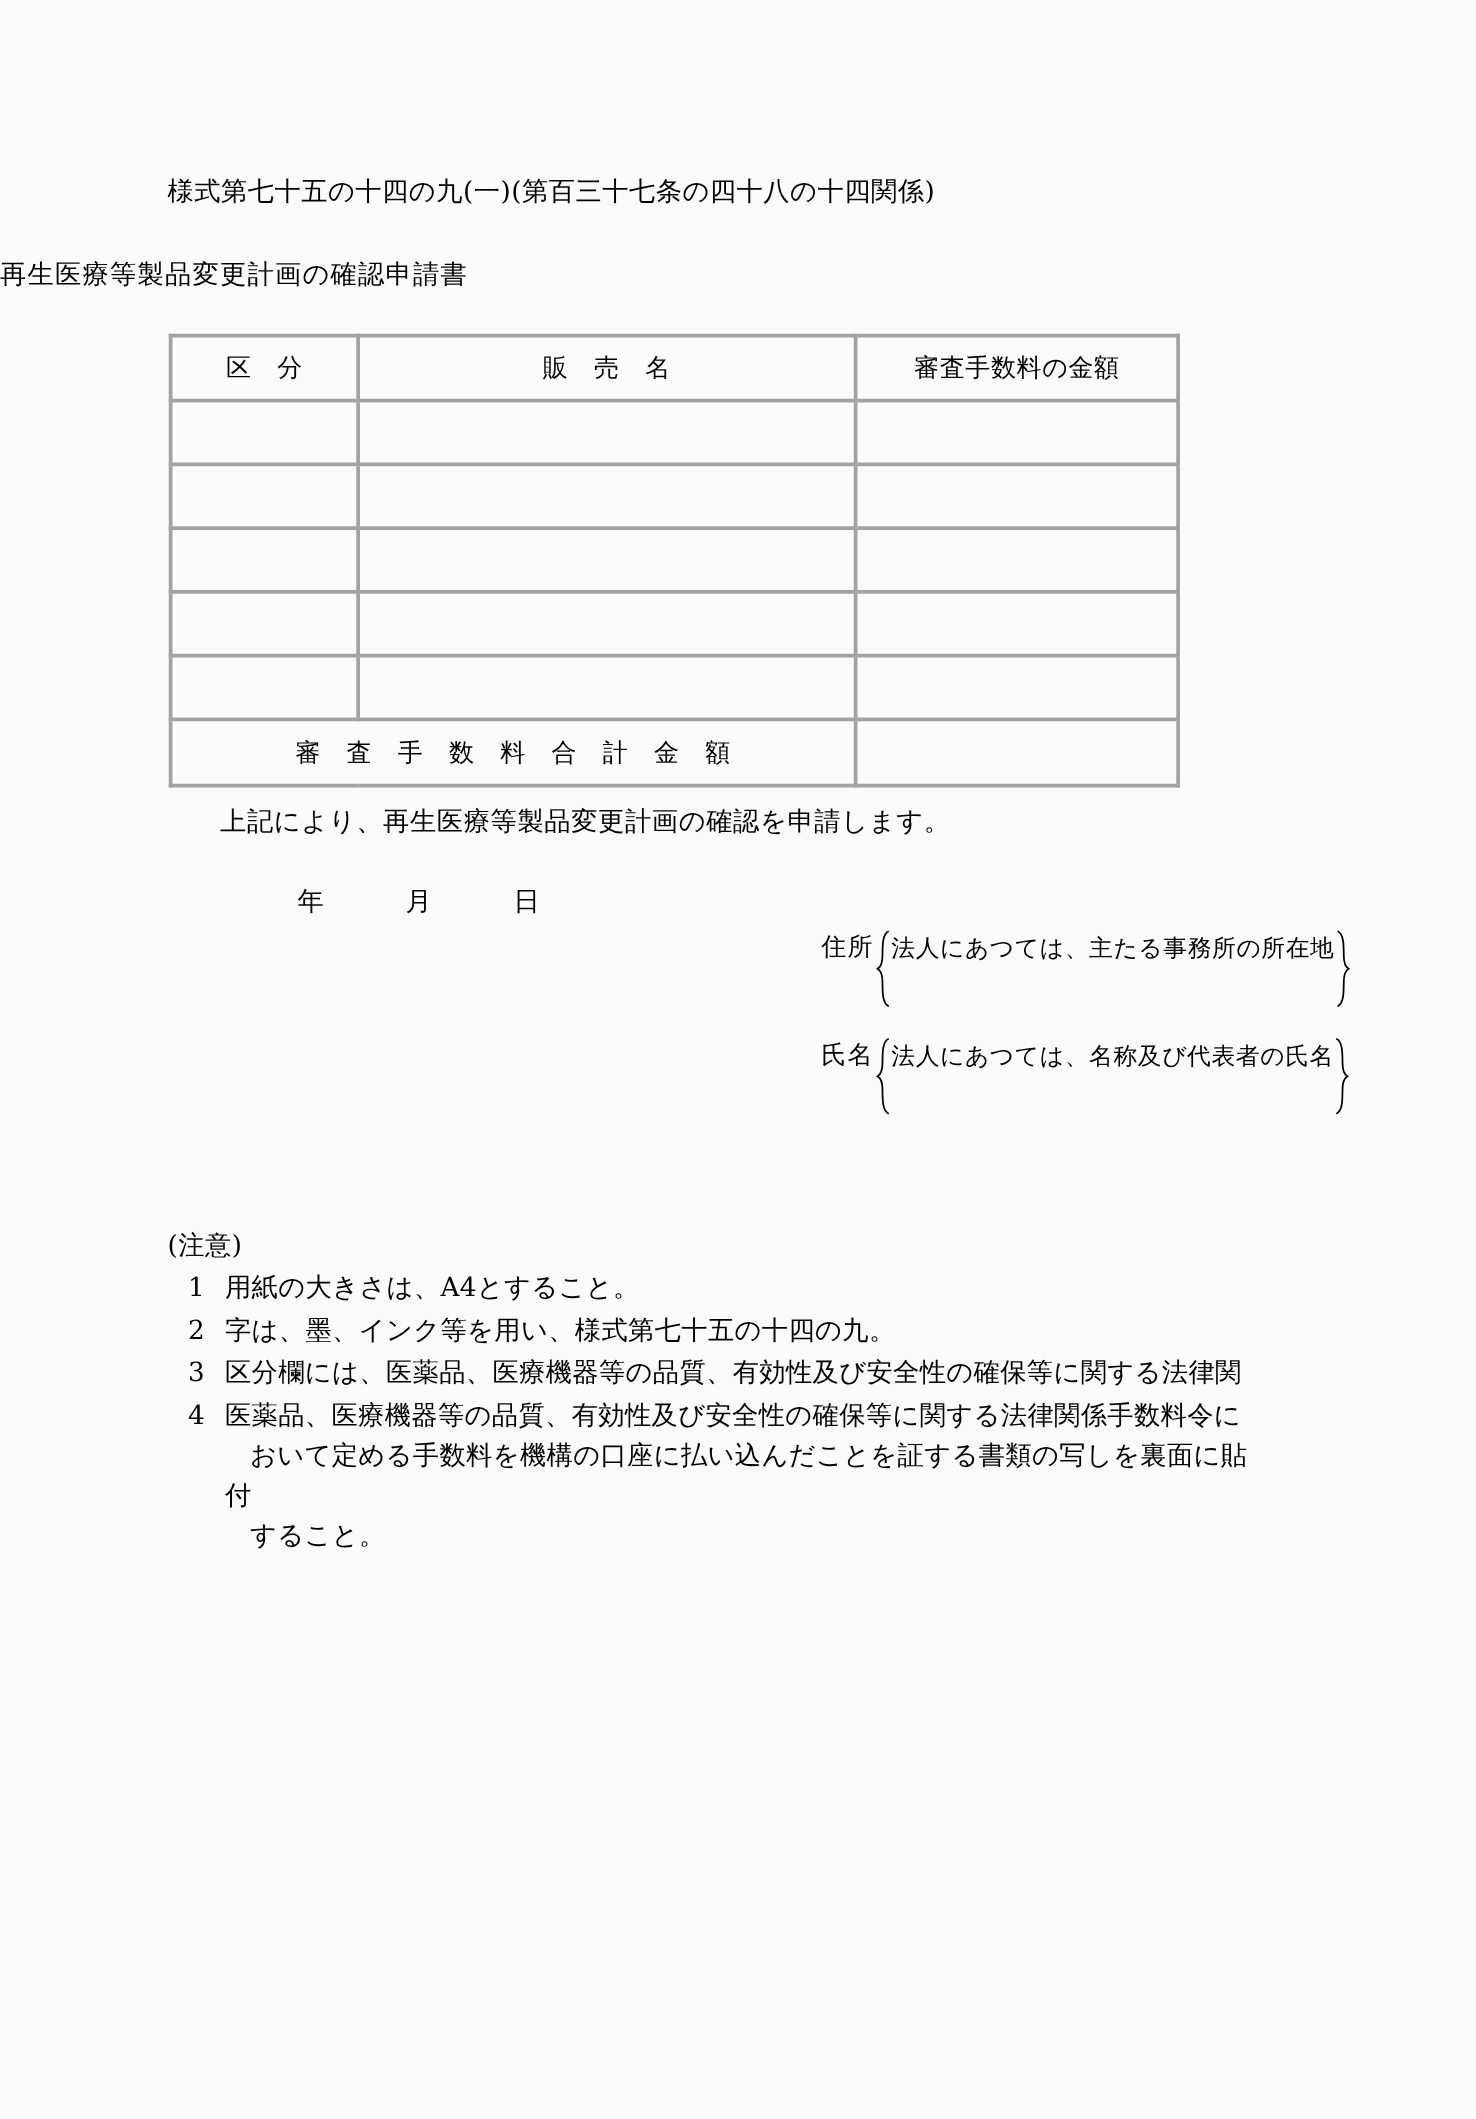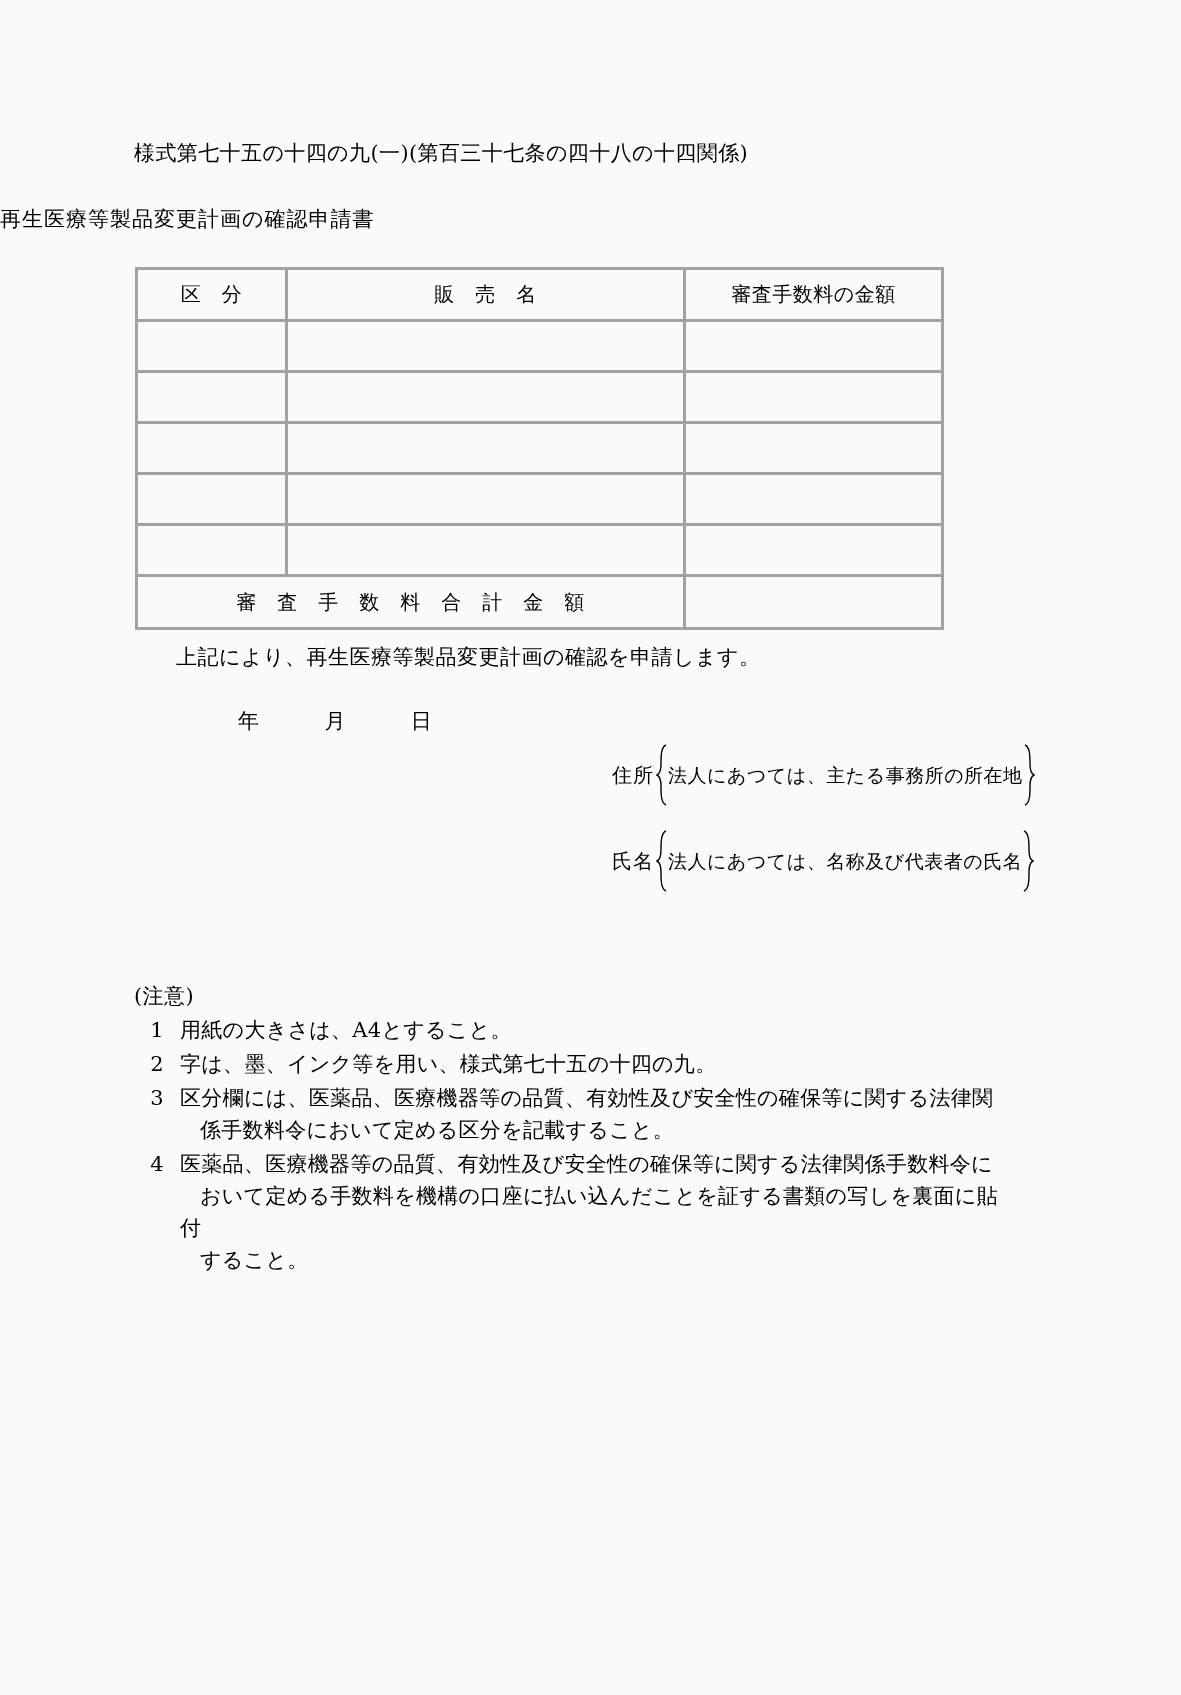--- a/index.html
+++ b/index.html
@@ -88,23 +88,24 @@
     top: 707px;
     font-size: 21px;
     white-space: nowrap;
   }
   .date-line .gap { display: inline-block; width: 52px; }
 
   
   .field-block {
     position: absolute;
     display: flex;
-    align-items: center;
-    font-size: 20px;
-    white-space: nowrap;
+    align-items: flex-start;
+    font-size: 20px;
+    white-space: nowrap;
+    margin-left: 45px;
   }
   .field-block.addr { left: 612px; top: 744px; }
   .field-block.name { left: 612px; top: 830px; }
   .field-label {
     font-size: 20px;
     margin-right: 2px;
     letter-spacing: 1px;
   }
   .brace {
     font-size: 20px;
@@ -270,21 +271,20 @@
 
     <div class="note-item">
       <span class="note-num">2</span>
       <span class="note-body">字は、墨、インク等を用い、様式第七十五の十四の九。</span>
     </div>
 
     <div class="note-item">
       <span class="note-num">3</span>
       <span class="note-body">
         <span>区分欄には、医薬品、医療機器等の品質、有効性及び安全性の確保等に関する法律関</span>
-        <span class="cont">係手数料令において定める区分を記載すること。</span>
       </span>
     </div>
 
     <div class="note-item">
       <span class="note-num">4</span>
       <span class="note-body">
         <span>医薬品、医療機器等の品質、有効性及び安全性の確保等に関する法律関係手数料令に</span>
         <span class="cont">
             <span class="cont">おいて定める手数料を機構の口座に払い込んだことを証する書類の写しを裏面に貼付</span>
             <span class="cont">すること。</span>

